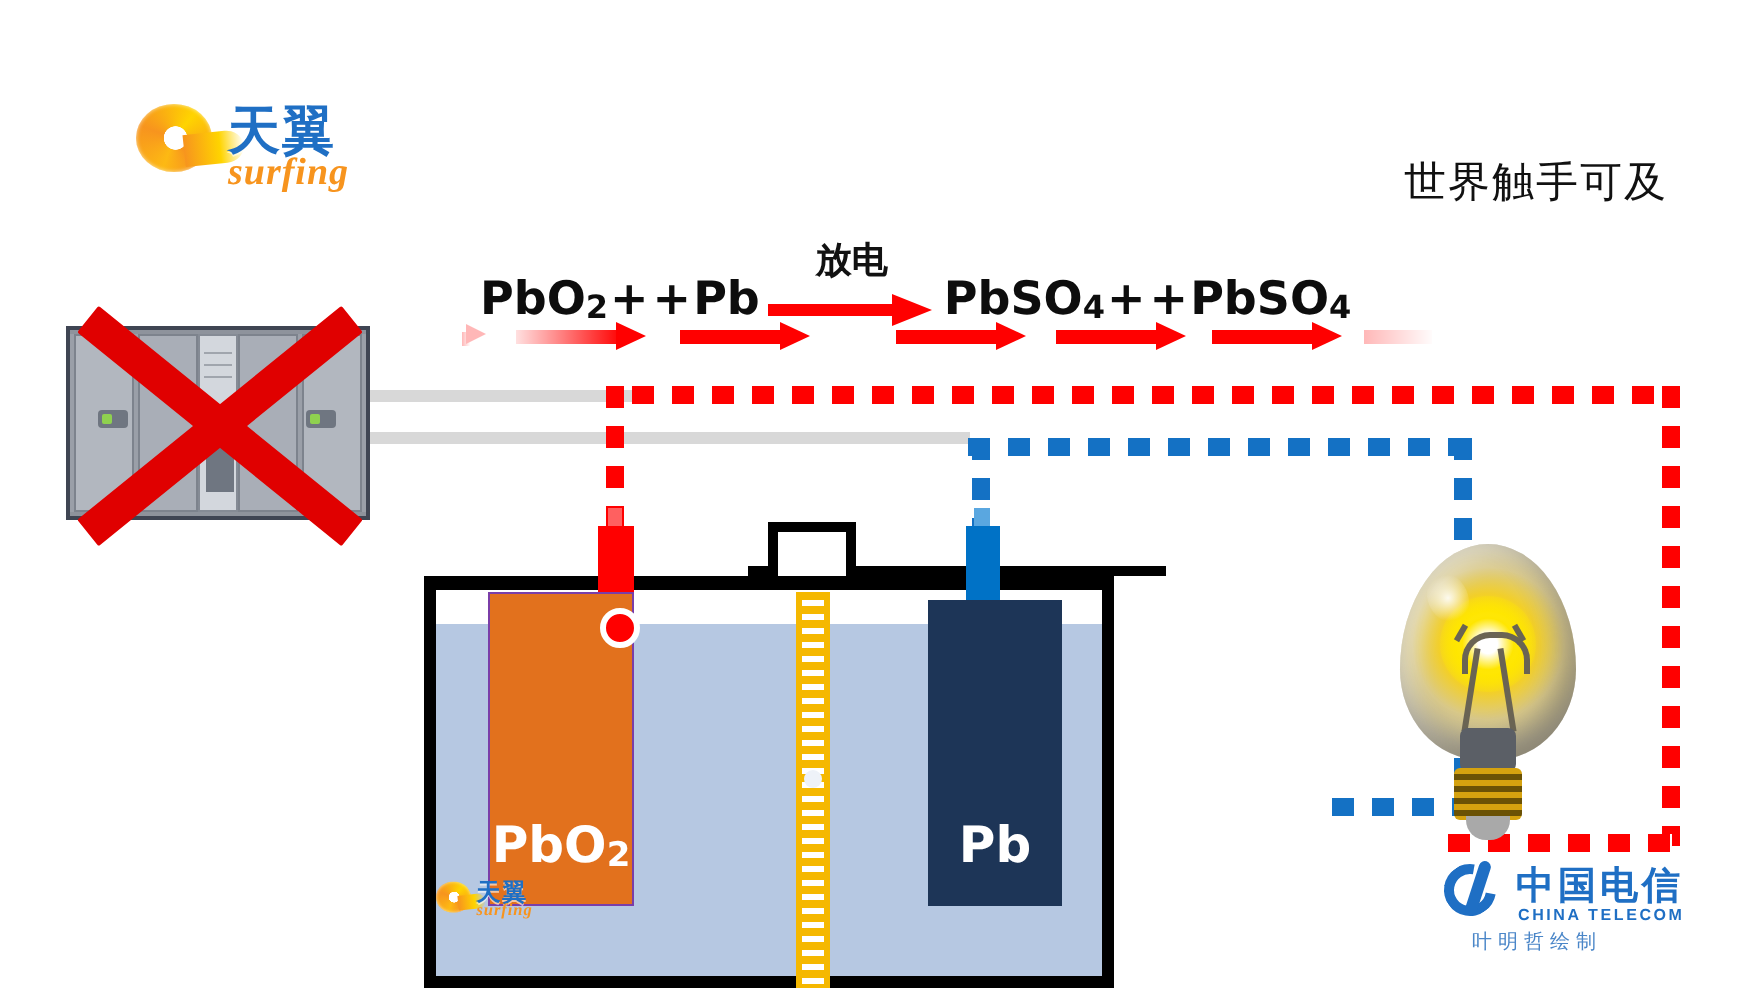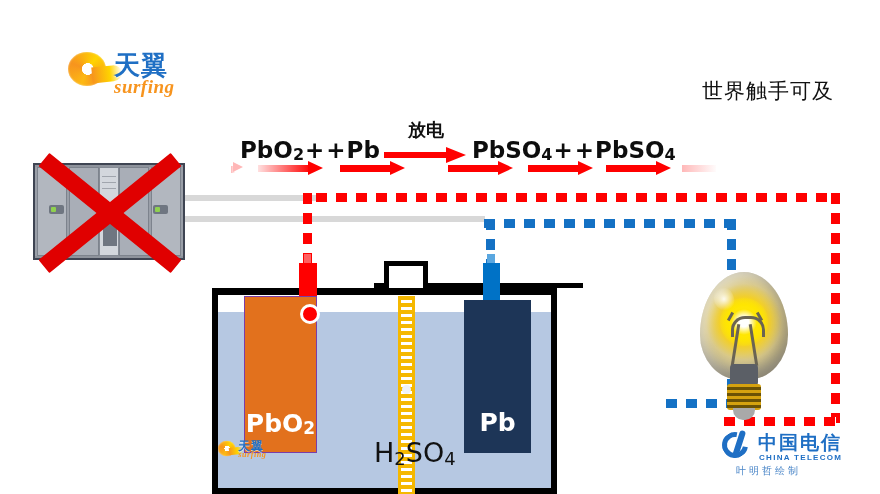--- a/index.html
+++ b/index.html
@@ -370,23 +370,20 @@
     <div class="lbl"><span>PbO</span><span class="sub">2</span></div>
   </div>
   <div class="abs" id="pbo2-hole"></div>
 
   <div class="abs" id="pb">
     <div class="lbl">Pb</div>
   </div>
 
   <div class="abs" id="separator"></div>
   <div class="abs" id="sep-dot"></div>
-  <div class="abs" id="h2so4-label">
-    <span>H</span><span class="sub">2</span><span>SO</span><span class="sub">4</span>
-  </div>
 
   <div class="tianyi abs" id="logo-tianyi-small">
     <div class="swoosh"></div>
     <div class="cn">天翼</div>
     <div class="en">surfing</div>
   </div>
 
   <div class="abs" id="bulb">
     <div class="glass"></div>
     <div class="glow"></div>

